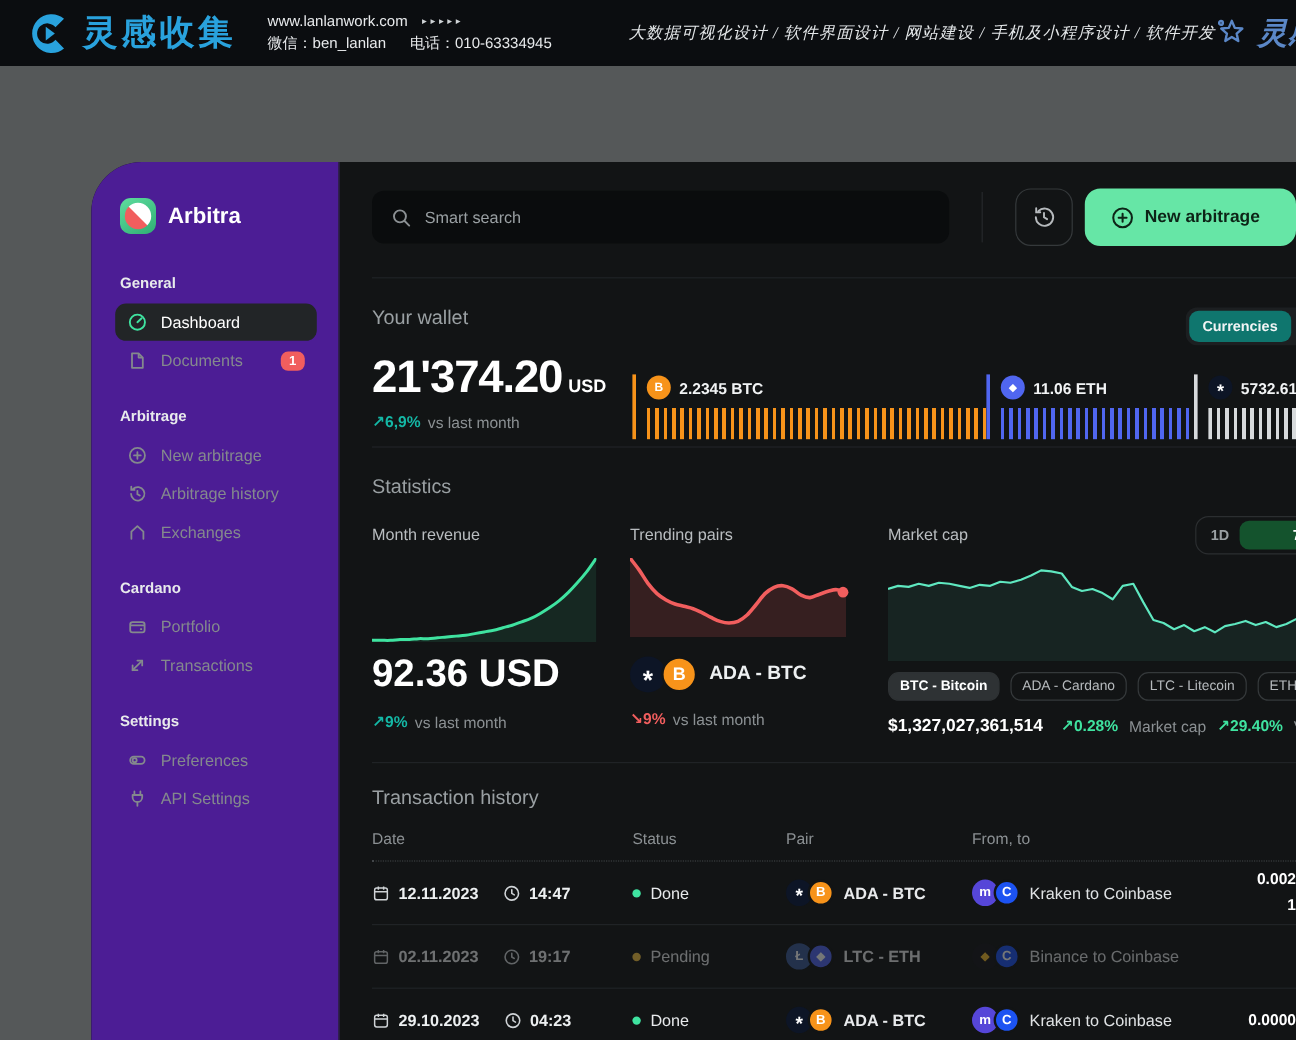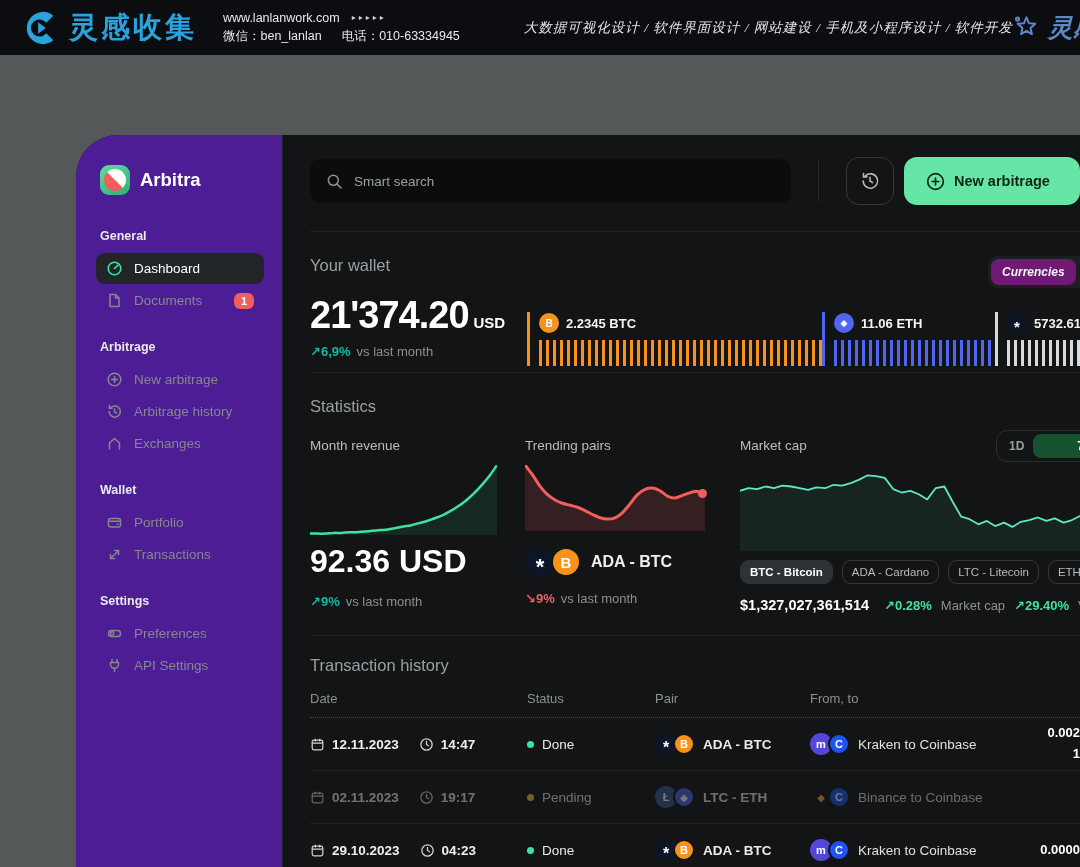--- a/index.html
+++ b/index.html
@@ -41,21 +41,21 @@
   .btn-history { width:48px; height:48px; border:1px solid #35393b; border-radius:13px; background:transparent; color:#b6babd; display:grid; place-items:center; cursor:pointer; flex-shrink:0; }
   .btn-new { height:48px; background:#66e6a6; border:none; border-radius:13px; color:#0d2417; font-weight:bold; font-size:14.5px; display:flex; align-items:center; gap:9px; padding:0 22px; margin-left:10px; width:176px; flex-shrink:0; cursor:pointer; font-family:inherit; white-space:nowrap; }
   .h-div { height:1px; background:#202326; }
   .d1 { margin-top:26px; } .d2 { margin-top:6px; } .d3 { margin-top:22px; }
 
   .wallet-head { display:flex; align-items:flex-start; justify-content:space-between; margin-top:24px; height:30px; }
   .sec-title { color:#9aa0a3; font-size:16.5px; }
   .pill-clip { width:92px; overflow:hidden; flex-shrink:0; }
   .pill-group { display:inline-flex; background:#1c1f21; border-radius:10px; padding:3px; white-space:nowrap; }
   .pill { padding:6px 11px; border-radius:8px; font-size:12px; color:#8b9093; cursor:pointer; }
-  .pill.active { background:#701a75; color:#f2f4f5; font-weight:bold;font-style:italic; }
+  .pill.active { background:#0f766e; color:#f2f4f5; font-weight:bold; }
 
   .wallet-row { display:flex; margin-top:8px; }
   .balance-block { width:217px; flex-shrink:0; }
   .balance-line { color:#fff; font-size:38px; font-weight:bold; letter-spacing:-1px; white-space:nowrap; }
   .balance-cur { font-size:15px; letter-spacing:0; margin-left:5px; }
   .chg { font-size:13px; display:flex; gap:6px; align-items:center; margin-top:7px; white-space:nowrap; }
   .chg .pos { color:#14b8a6; font-weight:bold; }
   .chg .neg { color:#f15e5e; font-weight:bold; }
   .chg .note { color:#8b9093; }
   .wallet-bar { display:flex; margin-top:18px; height:54px; }
@@ -196,21 +196,21 @@
       </div>
       <div class="nav-item">
         <span class="nv-ic">
             <svg width="17" height="17" viewBox="0 0 17 17" fill="none" stroke="currentColor" stroke-width="1.5" stroke-linejoin="round" stroke-linecap="round">
               <path d="M3.5 14V8l5-4.5 5 4.5v6"></path>
             </svg>
           </span>
         <span>Exchanges</span>
       </div>
 
-      <div class="sec-label">Wallet</div>
+      <div class="sec-label">Cardano</div>
       <div class="nav-item">
         <span class="nv-ic">
             <svg width="17" height="17" viewBox="0 0 17 17" fill="none" stroke="currentColor" stroke-width="1.5" stroke-linejoin="round">
               <rect x="2.5" y="4.5" width="12" height="8.5" rx="2"></rect>
               <path d="M2.5 7.2h12M10.8 10.2h1.6"></path>
             </svg>
           </span>
         <span>Portfolio</span>
       </div>
       <div class="nav-item">

